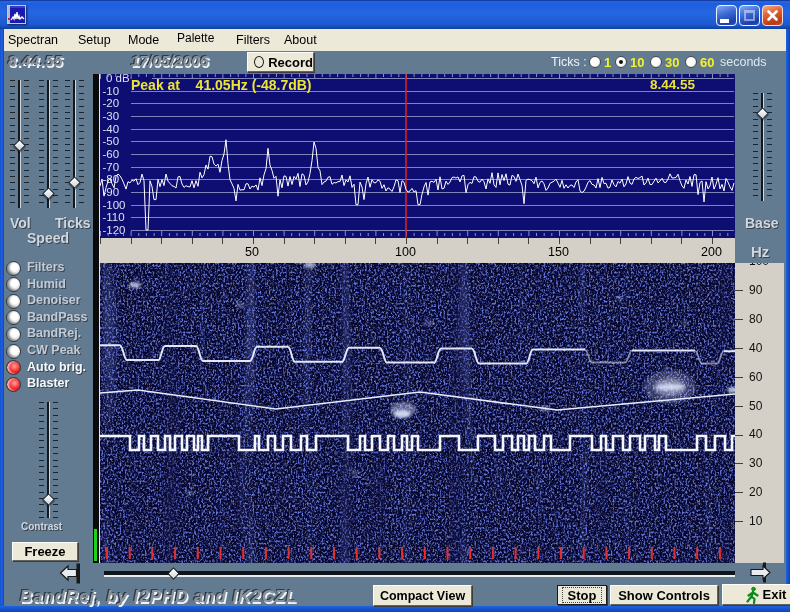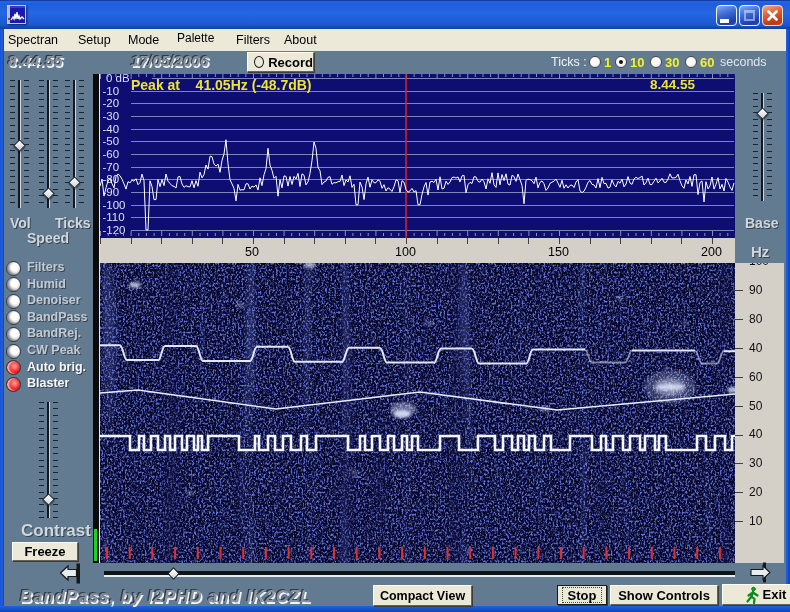--- a/index.html
+++ b/index.html
@@ -245,21 +245,21 @@
     <div style="position:absolute;left:39px;top:498.0px;width:5px;height:1px;background:#1c232b"></div>
     <div style="position:absolute;left:53px;top:498.0px;width:5px;height:1px;background:#1c232b"></div>
     <div style="position:absolute;left:39px;top:504.4px;width:5px;height:1px;background:#1c232b"></div>
     <div style="position:absolute;left:53px;top:504.4px;width:5px;height:1px;background:#1c232b"></div>
     <div style="position:absolute;left:39px;top:510.8px;width:5px;height:1px;background:#1c232b"></div>
     <div style="position:absolute;left:53px;top:510.8px;width:5px;height:1px;background:#1c232b"></div>
     <div style="position:absolute;left:39px;top:517.2px;width:5px;height:1px;background:#1c232b"></div>
     <div style="position:absolute;left:53px;top:517.2px;width:5px;height:1px;background:#1c232b"></div>
     <div style="position:absolute;left:47px;top:402px;width:2px;height:116px;background:#14181d;box-shadow:1px 0 0 #cfd6dd"></div>
     <div style="position:absolute;left:43.5px;top:494.5px;width:9px;height:9px;background:linear-gradient(135deg,#ffffff,#cdd2d6);border:1px solid #2a2e33;transform:rotate(45deg);box-shadow:1px 1px 1px rgba(0,0,0,0.4)"></div>
-<div class="abs lab" style="left:21px;top:521px;font-size:17px">Contrast</div>
+<div class="abs lab" style="left:21px;top:521px;font-size:10px">Contrast</div>
 <div class="btn" style="left:12px;top:542px;width:66px;height:19px">Freeze</div>
 <svg class="abs" style="left:59px;top:562px" width="26" height="24">
 <rect x="17.5" y="1.5" width="3.5" height="20" fill="#181818"></rect>
 <path d="M1.5,11 L9,4 L9,7.5 L17.5,7.5 L17.5,14.5 L9,14.5 L9,18 Z" fill="#e8ecf0" stroke="#181818" stroke-width="1.2"></path>
     </svg>
 <div class="abs" style="left:93px;top:74px;width:6px;height:489px;background:#0a0a0a"></div>
 <div class="abs" style="left:98.5px;top:74px;width:1.5px;height:489px;background:#e8e8ee"></div>
 <div class="abs" style="left:94px;top:529px;width:3px;height:32px;background:#1ad41a"></div>
 <div class="abs" style="left:100px;top:74px;width:635px;height:164px;background:#0d0d72">
 <svg width="635" height="164" viewBox="100 74 635 164">
@@ -628,21 +628,21 @@
     <div style="position:absolute;left:761px;top:93px;width:2px;height:108px;background:#14181d;box-shadow:1px 0 0 #cfd6dd"></div>
     <div style="position:absolute;left:757.5px;top:108.5px;width:9px;height:9px;background:linear-gradient(135deg,#ffffff,#cdd2d6);border:1px solid #2a2e33;transform:rotate(45deg);box-shadow:1px 1px 1px rgba(0,0,0,0.4)"></div>
 <div class="abs lab" style="left:745px;top:215px;font-size:14px">Base</div>
 <div class="abs lab" style="left:751px;top:243px;font-size:15px">Hz</div>
 <svg class="abs" style="left:748px;top:561px" width="26" height="24">
 <rect x="15" y="1.5" width="3" height="20" fill="#181818"></rect>
 <path d="M3,8.5 L15,8.5 L15,5 L22,11.5 L15,18 L15,14.5 L3,14.5 Z" fill="#e8ecf0" stroke="#181818" stroke-width="1.1"></path>
     </svg>
 <div class="abs" style="left:104px;top:571px;width:631px;height:4px;background:#101418;box-shadow:0 2px 0 #e8edf2"></div>
 <div class="abs" style="left:168.5px;top:569px;width:9px;height:9px;background:linear-gradient(135deg,#ffffff,#d2d6da);border:1.2px solid #1c1c1c;transform:rotate(45deg)"></div>
-<div class="abs eng" style="left:20px;top:587px;font-size:17px;letter-spacing:0.9px">BandPass, by I2PHD and IK2CZL</div>
+<div class="abs eng" style="left:20px;top:587px;font-size:17px;letter-spacing:0.9px">BandRej, by I2PHD and IK2CZL</div>
 <div class="btn" style="left:373px;top:585px;width:99px;height:21px;font-size:12.5px">Compact View</div>
 <div class="btn" style="left:557px;top:585px;width:50px;height:20px;border:1px solid #1a1a1a;box-shadow:1px 1px 0 #3c3c3a">
   <div style="border:1px dotted #444;padding:0 5px;height:16px;line-height:15px">Stop</div>
     </div>
 <div class="btn" style="left:610px;top:585px;width:108px;height:20px;font-size:13px">Show Controls</div>
 <div class="btn" style="left:722px;top:584px;width:80px;height:21px;justify-content:center">
   <svg width="16" height="18" style="margin:0 3px 0 6px">
         <g stroke="#0c8a1c" stroke-width="2.2" fill="none" stroke-linecap="round">
   <circle cx="9.5" cy="3" r="1.8" fill="#18a028" stroke-width="1"></circle>
           <path d="M9,5.5 L7.5,10.5 M7.5,10.5 L3.5,15.5 M7.5,10.5 L10.5,13 L10,17 M9,6.5 L4.5,9.5 M9,6.5 L13.5,9.5"></path>

